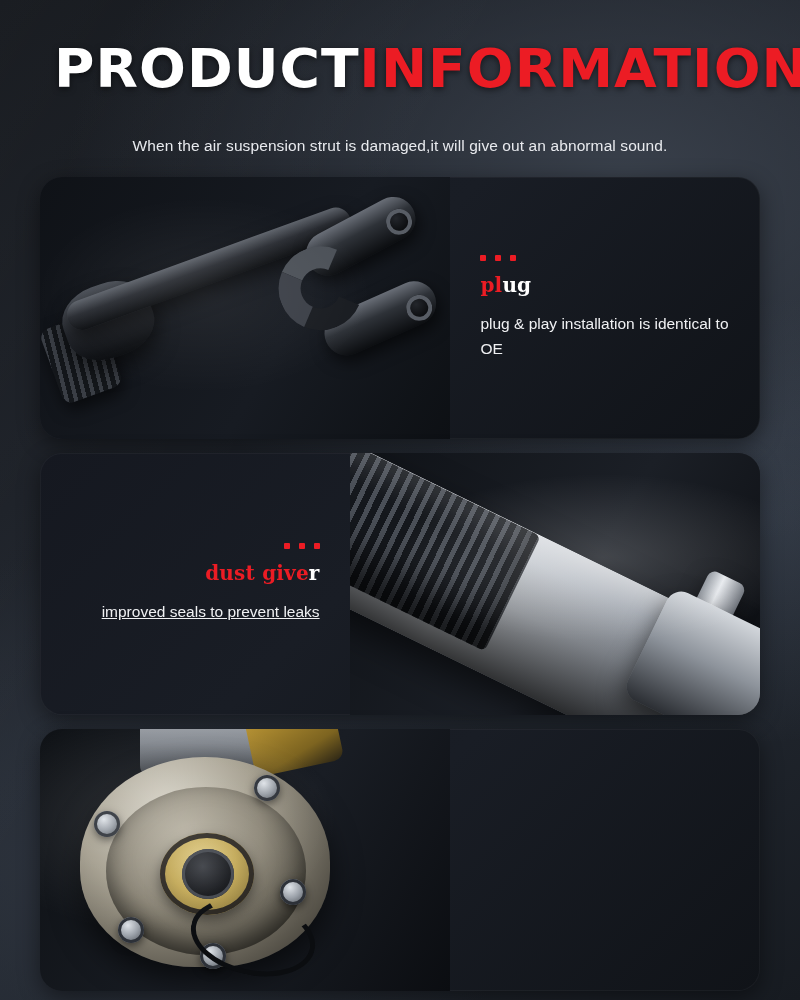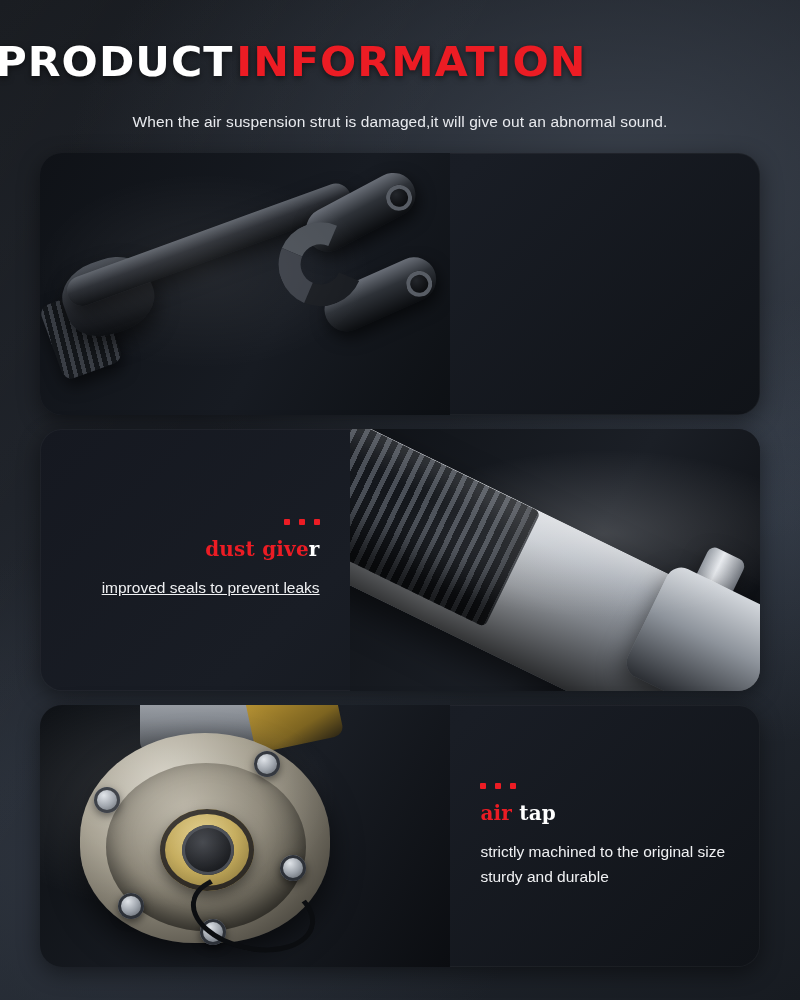--- a/index.html
+++ b/index.html
@@ -29,41 +29,41 @@
   
   .header {
     position: relative;
     padding-top: 42px;
     text-align: center;
     z-index: 2;
   }
   .title {
     font-family: "DejaVu Sans", sans-serif;
     font-weight: 800;
-    font-size: 41px;
+    font-size: 53px;
     letter-spacing: 1px;
     line-height: 1;
     display: flex;
-    justify-content: flex-start;
+    justify-content: flex-end;
     align-items: baseline;
     gap: 14px;
     text-transform: uppercase;
   }
   .title .w1 {
     color: #ffffff;
     text-shadow: 0 2px 6px rgba(0,0,0,0.55);
     transform: scaleX(1.04);
   }
   .title .w2 {
     color: #ec1c24;
     text-shadow: 0 2px 6px rgba(0,0,0,0.55);
     transform: scaleX(1.04);
   }
   .subtitle {
-    margin-top: 30px;
+    margin-top: 42px;
     color: #e8eaee;
     font-size: 15.5px;
     letter-spacing: 0.1px;
   }
 
   
   .cards {
     position: relative;
     z-index: 2;
     margin-top: 22px;
@@ -333,20 +333,29 @@
         <div class="boot"></div>
         <div class="shaft"></div>
         <div class="fork">
           <div class="prong p1"></div>
           <div class="prong p2"></div>
           <div class="curve"></div>
           <div class="eye e1"></div>
           <div class="eye e2"></div>
         </div>
         <div class="glow"></div>
+      </div>
+      <div class="copy">
+        <div class="dots">
+          <span class="dot"></span>
+          <span class="dot"></span>
+          <span class="dot"></span>
+        </div>
+        <div class="label"><span>pl</span><span class="dim">ug</span></div>
+        <div class="desc">plug &amp; play installation is identical to OE</div>
       </div>
     </div>
 
     <div class="card reverse">
       <div class="art a2">
         <div class="body"></div>
         <div class="bellow"></div>
         <div class="collar"></div>
         <div class="cap"></div>
         <div class="sheen"></div>
@@ -371,25 +380,16 @@
         <div class="ring"></div>
         <div class="hub"></div>
         <div class="bolt b1"></div>
         <div class="bolt b2"></div>
         <div class="bolt b3"></div>
         <div class="bolt b4"></div>
         <div class="bolt b5"></div>
         <div class="hose"></div>
         <div class="sheen"></div>
       </div>
-      <div class="copy">
-        <div class="dots">
-          <span class="dot"></span>
-          <span class="dot"></span>
-          <span class="dot"></span>
-        </div>
-        <div class="label"><span>air</span><span class="dim"> tap</span></div>
-        <div class="desc">strictly machined to the original size sturdy and durable</div>
-      </div>
     </div>
 
   </div>
 </div>
 
 </body></html>

